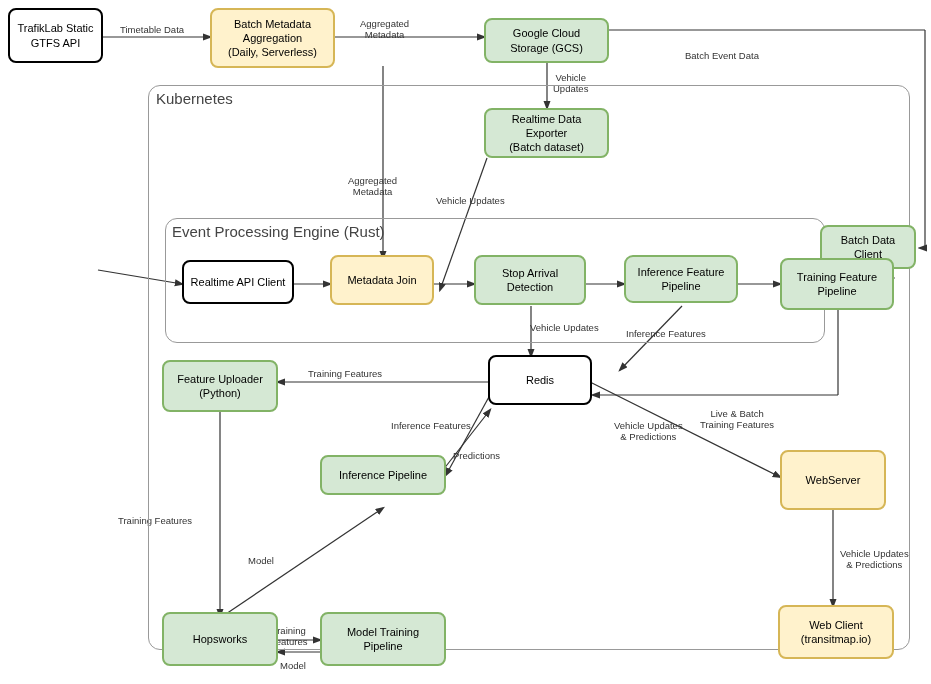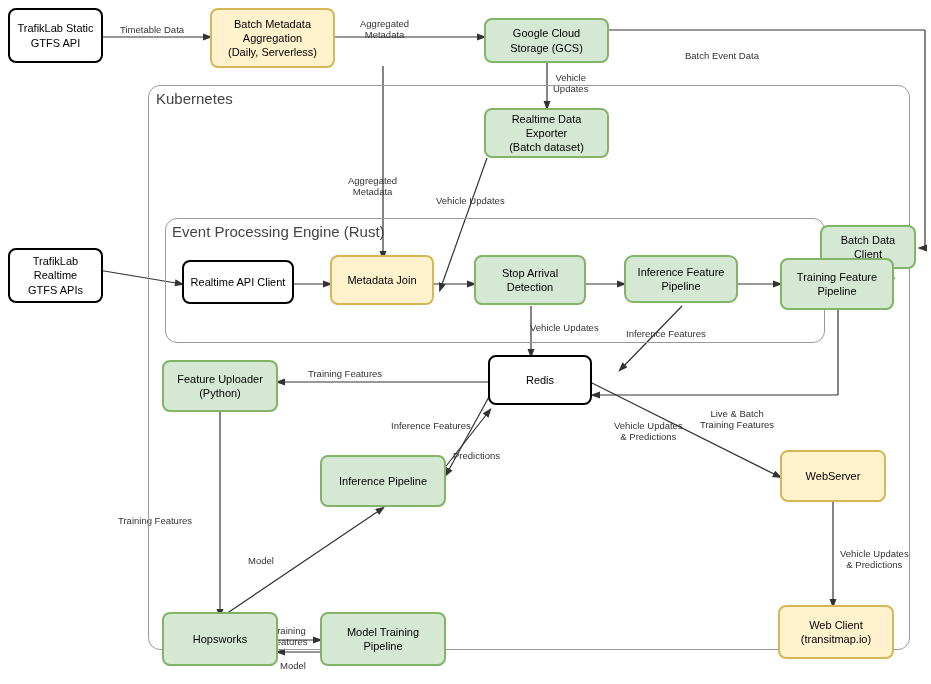--- a/index.html
+++ b/index.html
@@ -167,23 +167,20 @@
   </div>
 
   <div class="box box-green" style="left:484px;top:18px;width:125px;height:45px;">
     <span>Google Cloud<br>Storage (GCS)</span>
   </div>
 
   <div class="box box-green" style="left:484px;top:108px;width:125px;height:50px;">
     <span>Realtime Data<br>Exporter<br>(Batch dataset)</span>
   </div>
 
-  <div class="box box-white" style="left:8px;top:248px;width:95px;height:55px;">
-    <span>TrafikLab Realtime<br>GTFS APIs</span>
-  </div>
 
   <div class="box box-white" style="left:182px;top:260px;width:112px;height:44px;">
     <span>Realtime API Client</span>
   </div>
 
   <div class="box box-yellow" style="left:330px;top:255px;width:104px;height:50px;">
     <span>Metadata Join</span>
   </div>
 
   <div class="box box-green" style="left:474px;top:255px;width:112px;height:50px;">
@@ -203,25 +200,25 @@
   </div>
 
   <div class="box box-white" style="left:488px;top:355px;width:104px;height:50px;">
     <span>Redis</span>
   </div>
 
   <div class="box box-green" style="left:162px;top:360px;width:116px;height:52px;">
     <span>Feature Uploader<br>(Python)</span>
   </div>
 
-  <div class="box box-green" style="left:320px;top:455px;width:126px;height:52px;">
+  <div class="box box-green" style="left:320px;top:455px;width:126px;height:40px;">
     <span>Inference Pipeline</span>
   </div>
 
-  <div class="box box-yellow" style="left:780px;top:450px;width:106px;height:52px;">
+  <div class="box box-yellow" style="left:780px;top:450px;width:106px;height:60px;">
     <span>WebServer</span>
   </div>
 
   <div class="box box-green" style="left:162px;top:612px;width:116px;height:54px;">
     <span>Hopsworks</span>
   </div>
 
   <div class="box box-green" style="left:320px;top:612px;width:126px;height:54px;">
     <span>Model Training<br>Pipeline</span>
   </div>

